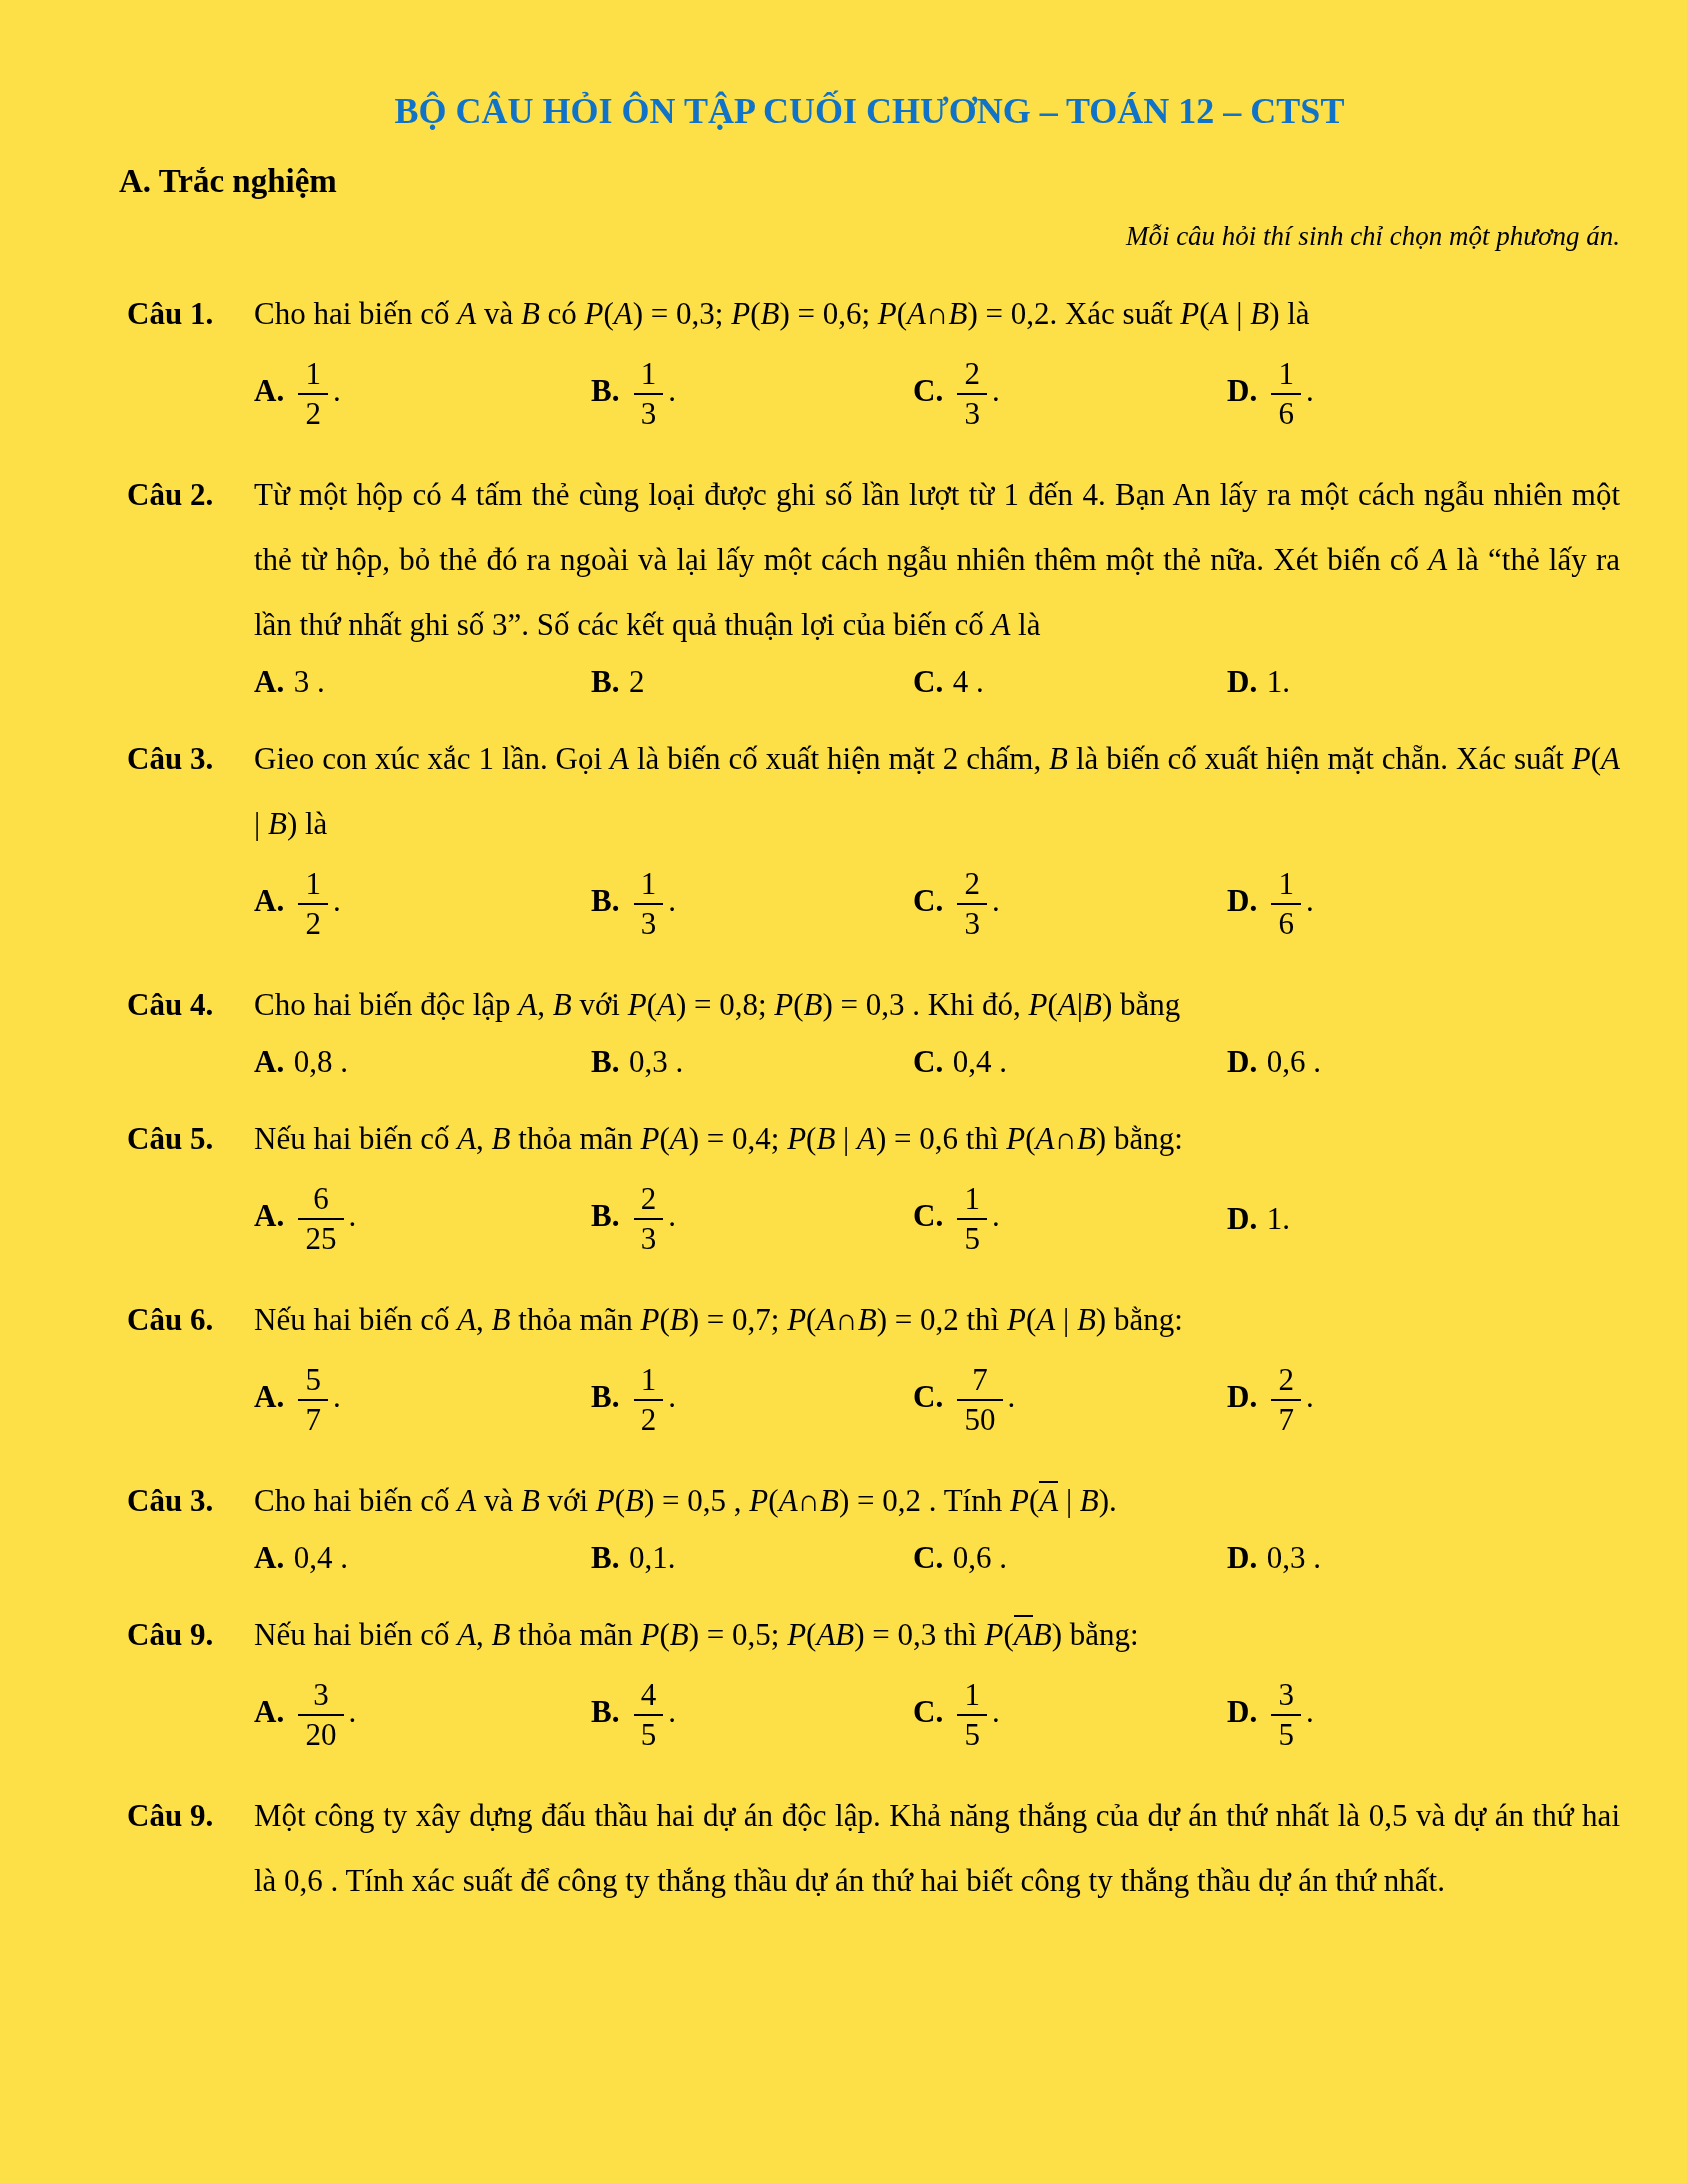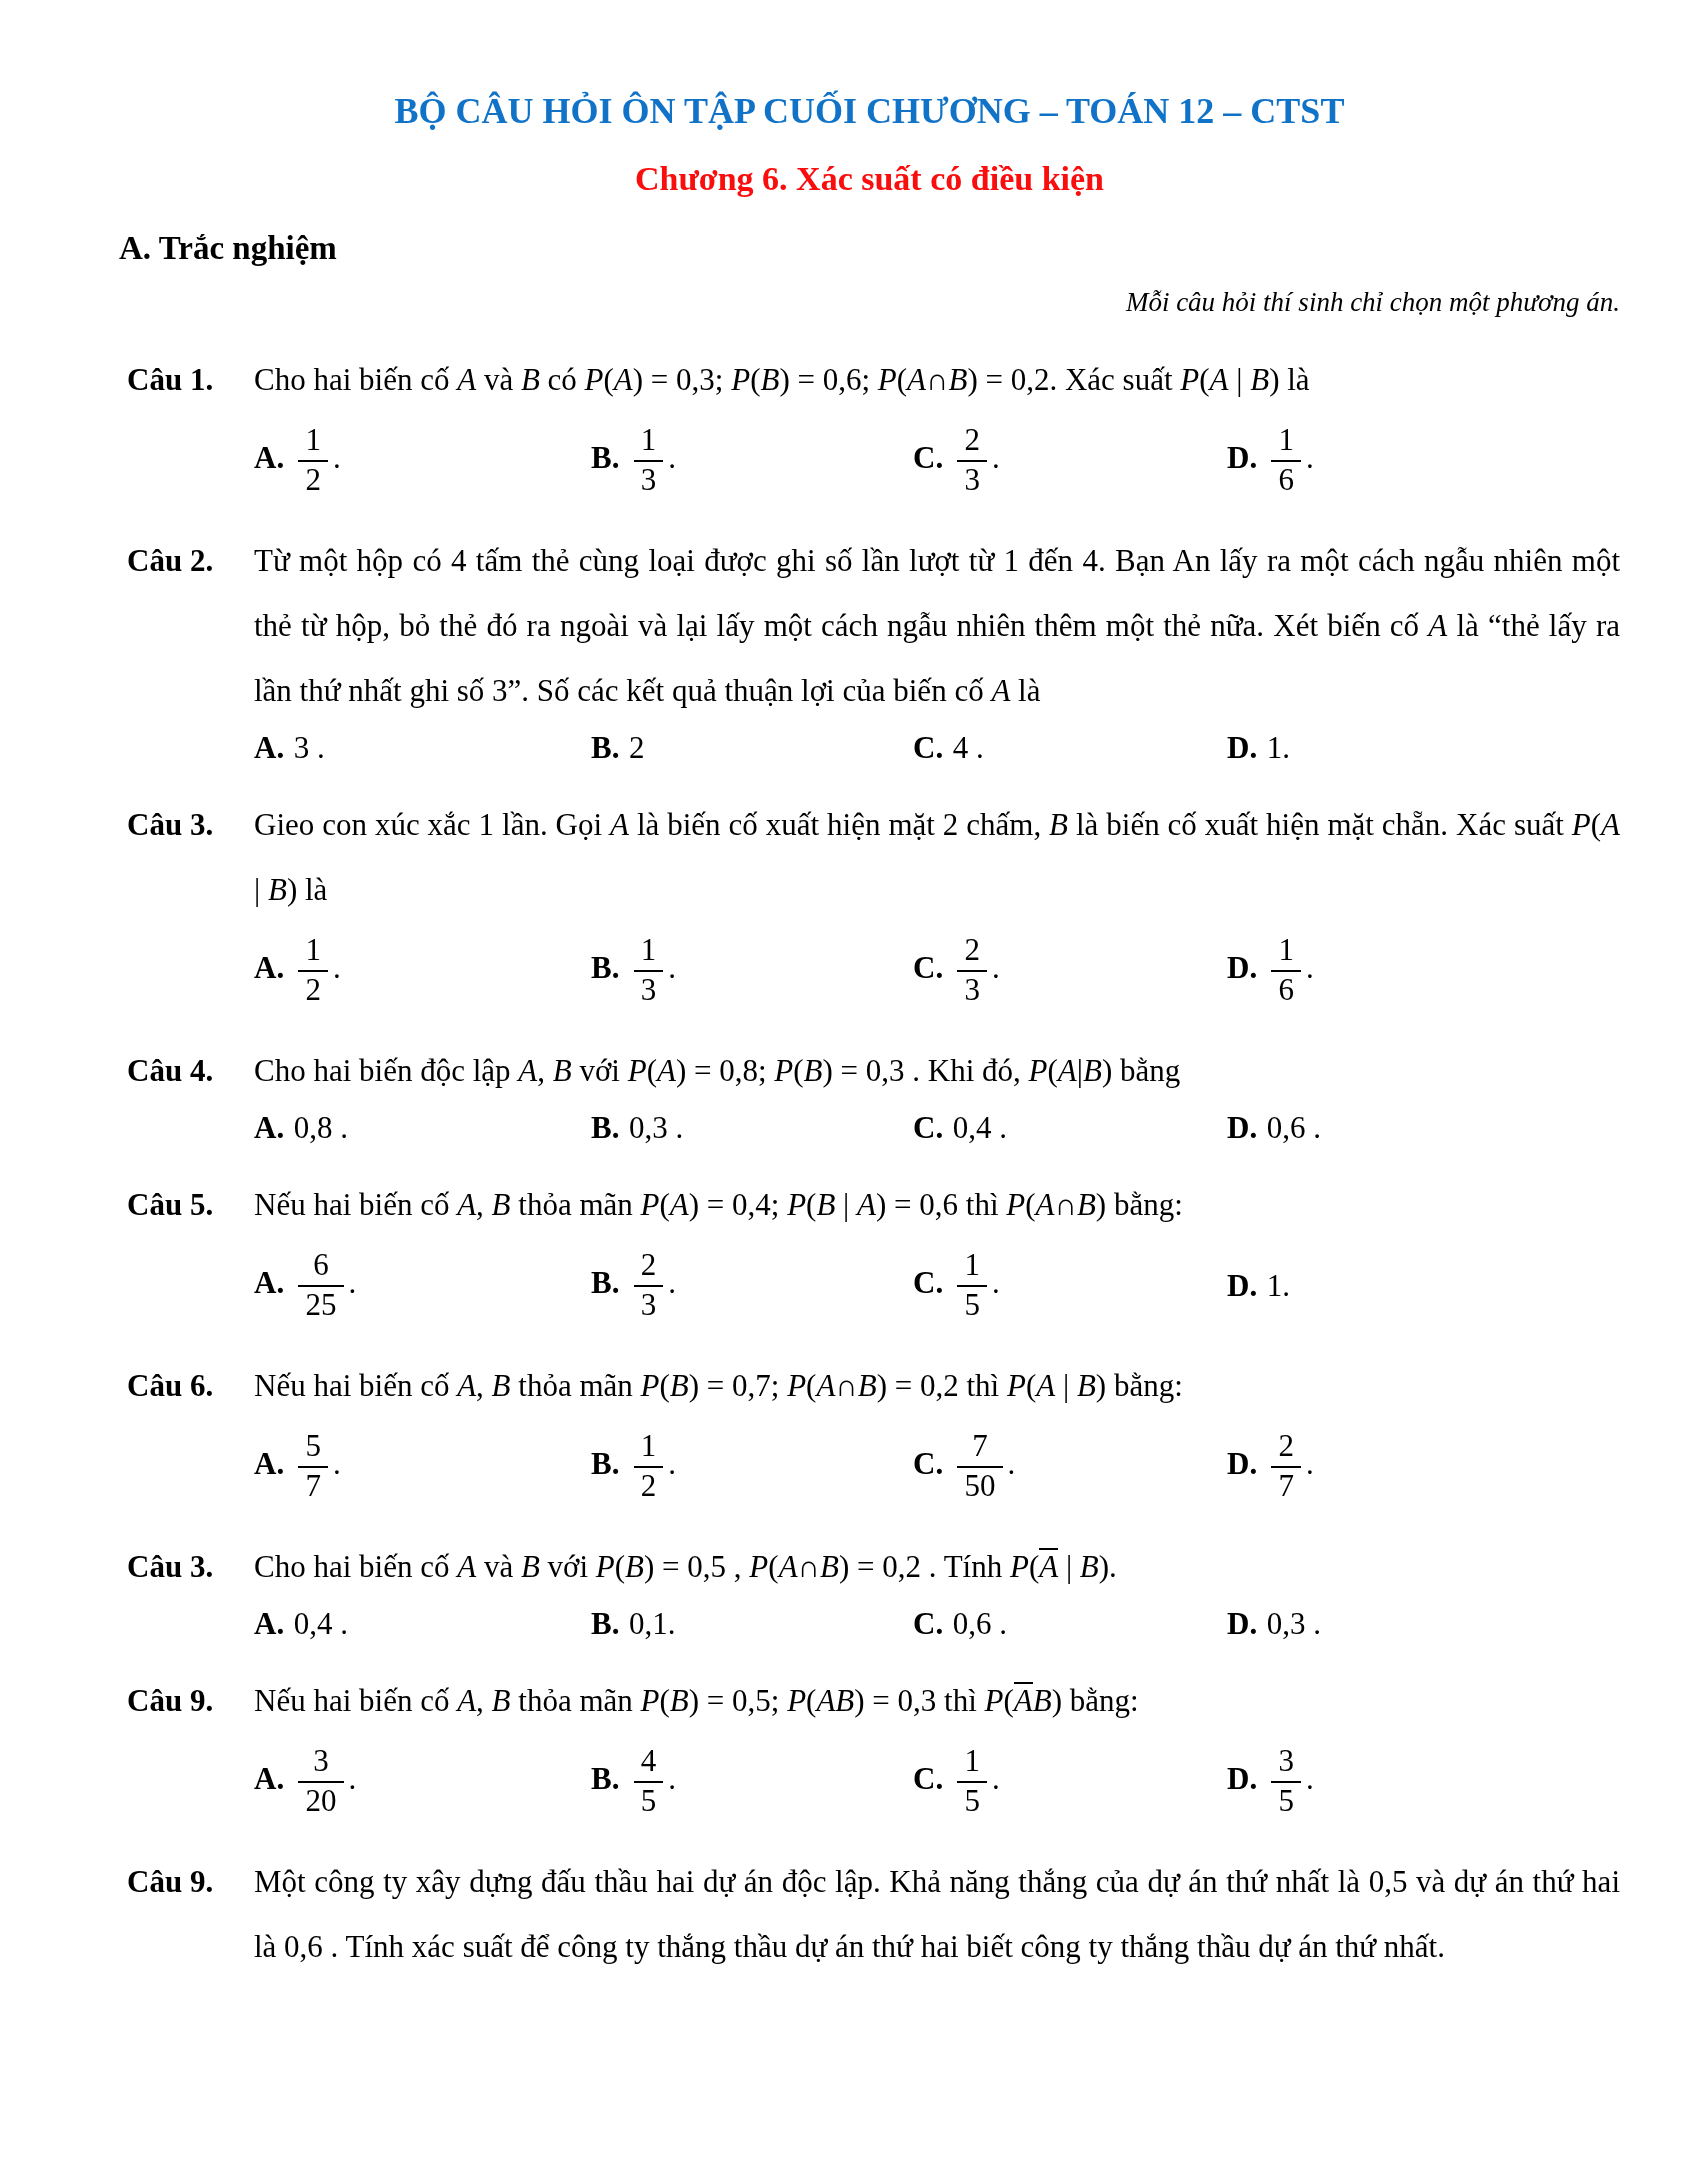--- a/index.html
+++ b/index.html
@@ -1,19 +1,19 @@
 <!DOCTYPE html>
 <html style="font-size:12.7px"><head>
 <meta charset="utf-8">
 <style>
   html,body{margin:0;padding:0;background:#e8e8e8;}
   .page{
     position:relative;
     width:1687px;height:2183px;
-    background:#ffffff;
+    background:#fde047;
     box-sizing:border-box;
     padding:0 67px 4px 119px;
     font-family:"Liberation Serif","DejaVu Serif",serif;
     font-size:31px;color:#000;
     overflow:hidden;
   }
   .doc-title{
     margin:89px 0 0 0;
     text-align:center;font-weight:bold;font-size:36px;line-height:1.25;
   }
@@ -53,21 +53,20 @@
     vertical-align:middle;margin:3.2px 4.8px;line-height:1.12;
   }
   .frac .num{display:block;padding:0 7.1px 1.6px 7.1px;border-bottom:2.4px solid #000;}
   .frac .den{display:block;padding:1.6px 7.1px 0 7.1px;}
 </style>
 </head>
 <body>
 
 <div class="page">
   <div class="doc-title" style="color: rgb(17, 115, 200);">BỘ CÂU HỎI ÔN TẬP CUỐI CHƯƠNG – TOÁN 12 – CTST</div>
-  <div class="chapter-subtitle" style="color: rgb(249, 13, 13);">Chương 6. Xác suất có điều kiện</div>
   <div class="part-heading">A. Trắc nghiệm</div>
   <div class="instruction">Mỗi câu hỏi thí sinh chỉ chọn một phương án.</div>
   <div id="questions">
       <div class="question">
         <div class="q-label">Câu 1.</div>
         <div class="q-body">Cho hai biến cố <span class="vit">A</span> và <span class="vit">B</span> có <span class="vit">P</span>(<span class="vit">A</span>) = 0,3; <span class="vit">P</span>(<span class="vit">B</span>) = 0,6; <span class="vit">P</span>(<span class="vit">A</span>∩<span class="vit">B</span>) = 0,2. Xác suất <span class="vit">P</span>(<span class="vit">A</span> | <span class="vit">B</span>) là</div>
         <div class="options">
           <div class="opt"><span class="opt-label">A.</span><span class="opt-val"><span class="frac"><span class="num">1</span><span class="den">2</span></span>.</span></div>
           <div class="opt"><span class="opt-label">B.</span><span class="opt-val"><span class="frac"><span class="num">1</span><span class="den">3</span></span>.</span></div>
           <div class="opt"><span class="opt-label">C.</span><span class="opt-val"><span class="frac"><span class="num">2</span><span class="den">3</span></span>.</span></div>

